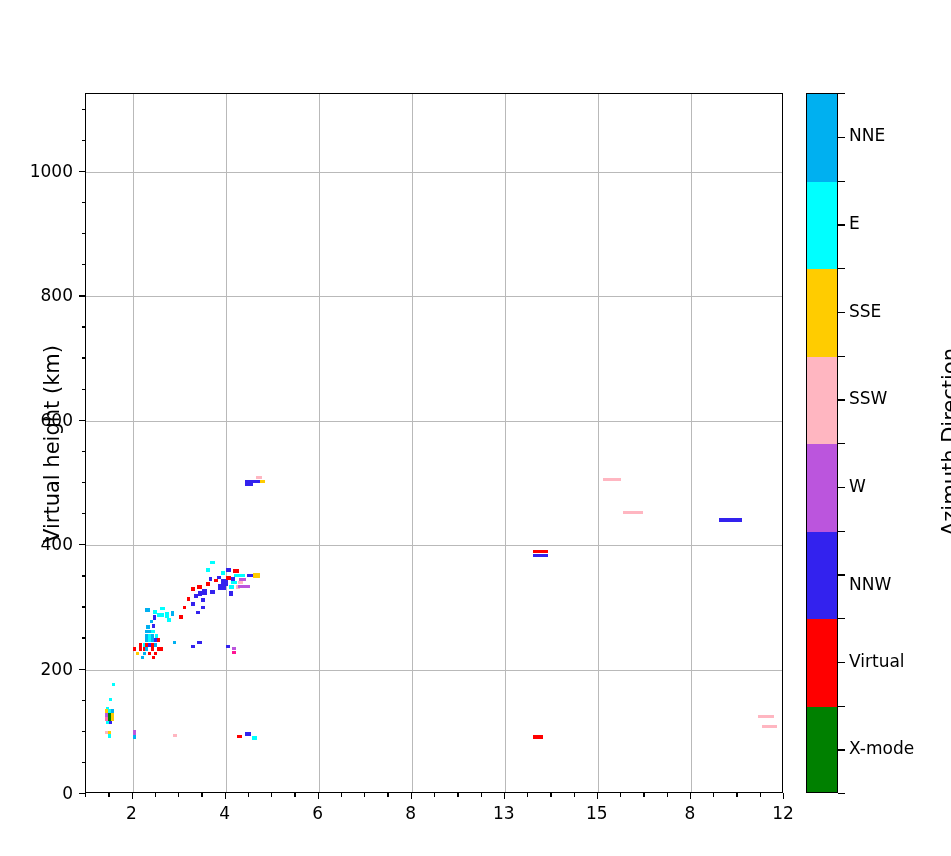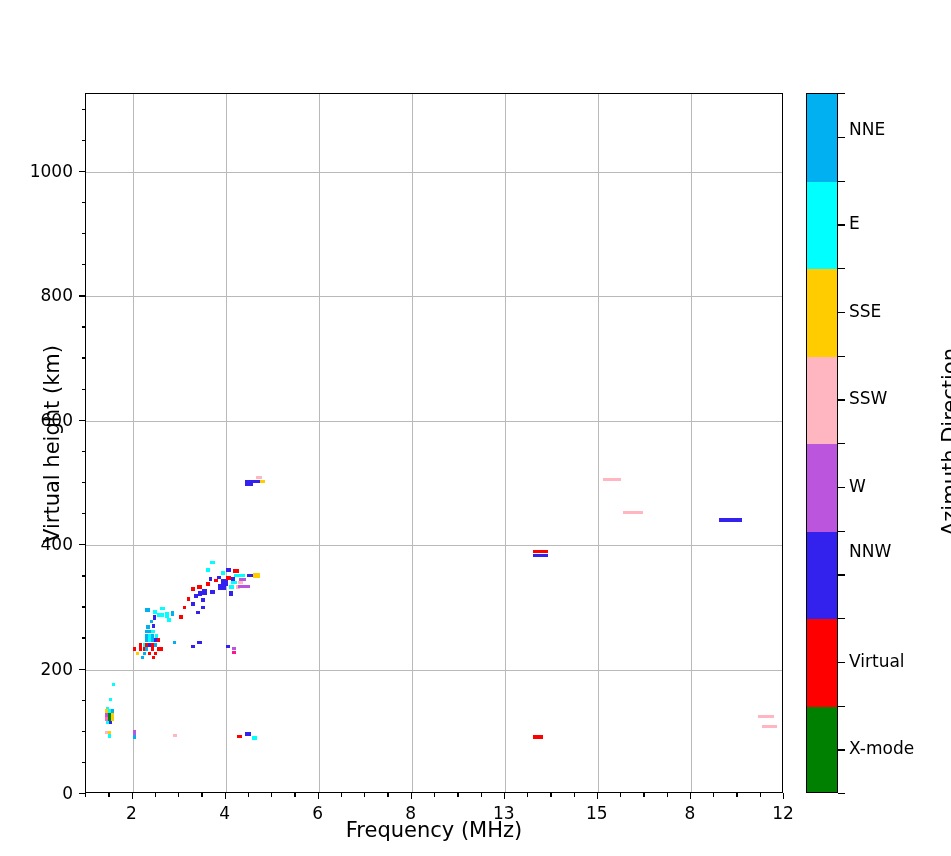--- a/index.html
+++ b/index.html
@@ -187,21 +187,20 @@
       <div class="mark" style="left: 169.847px; top: 382.356px; width: 6.51467px; height: 3.11111px; background: rgb(255, 182, 193);"></div>
       <div class="mark" style="left: 174.267px; top: 386.089px; width: 5.11867px; height: 3.11111px; background: rgb(255, 204, 0);"></div>
       <div class="mark" style="left: 446.72px; top: 455.778px; width: 14.8907px; height: 3.11111px; background: rgb(255, 0, 0);"></div>
       <div class="mark" style="left: 446.72px; top: 459.511px; width: 14.8907px; height: 3.11111px; background: rgb(51, 34, 238);"></div>
       <div class="mark" style="left: 516.52px; top: 384.278px; width: 18.6133px; height: 3px; background: rgb(255, 182, 193);"></div>
       <div class="mark" style="left: 536.995px; top: 417.256px; width: 19.544px; height: 3px; background: rgb(255, 182, 193);"></div>
       <div class="mark" style="left: 633.319px; top: 424.356px; width: 22.336px; height: 3.73333px; background: rgb(51, 34, 238);"></div>
     </div>
 
   <div class="yaxis-title">Virtual height (km)</div>
-  <div class="xaxis-title">Frequency (MHz)</div>
 
   <div id="colorbar">
       <div class="cb-seg" style="top: 0px; height: 87.5px; background: rgb(0, 176, 240);"></div>
       <div class="cb-seg" style="top: 87.5px; height: 87.5px; background: rgb(0, 255, 255);"></div>
       <div class="cb-seg" style="top: 175px; height: 87.5px; background: rgb(255, 204, 0);"></div>
       <div class="cb-seg" style="top: 262.5px; height: 87.5px; background: rgb(255, 182, 193);"></div>
       <div class="cb-seg" style="top: 350px; height: 87.5px; background: rgb(187, 85, 221);"></div>
       <div class="cb-seg" style="top: 437.5px; height: 87.5px; background: rgb(51, 34, 238);"></div>
       <div class="cb-seg" style="top: 525px; height: 87.5px; background: rgb(255, 0, 0);"></div>
       <div class="cb-seg" style="top: 612.5px; height: 87.5px; background: rgb(0, 128, 0);"></div>
@@ -272,31 +271,31 @@
       <div class="xtick-minor" style="position: absolute; left: 550.333px; top: 793px;"></div>
       <div class="xtick-minor" style="position: absolute; left: 573.6px; top: 793px;"></div>
       <div class="xtick-minor" style="position: absolute; left: 620.133px; top: 793px;"></div>
       <div class="xtick-minor" style="position: absolute; left: 643.4px; top: 793px;"></div>
       <div class="xtick-minor" style="position: absolute; left: 666.667px; top: 793px;"></div>
       <div class="xtick-minor" style="position: absolute; left: 713.2px; top: 793px;"></div>
       <div class="xtick-minor" style="position: absolute; left: 736.467px; top: 793px;"></div>
       <div class="xtick-minor" style="position: absolute; left: 759.733px; top: 793px;"></div>
     </div>
 <div class="cb-tick" style="top: 136.75px;"></div>
-    <div class="cb-label" style="top: 119px;">NNE</div>
+    <div class="cb-label" style="top: 125px;">NNE</div>
     <div class="cb-tick" style="top: 224.25px;"></div>
     <div class="cb-label" style="top: 213.25px;">E</div>
     <div class="cb-tick" style="top: 311.75px;"></div>
     <div class="cb-label" style="top: 300.75px;">SSE</div>
     <div class="cb-tick" style="top: 399.25px;"></div>
     <div class="cb-label" style="top: 388.25px;">SSW</div>
     <div class="cb-tick" style="top: 486.75px;"></div>
     <div class="cb-label" style="top: 475.75px;">W</div>
     <div class="cb-tick" style="top: 574.25px;"></div>
-    <div class="cb-label" style="top: 541px;">NNW</div>
+    <div class="cb-label" style="top: 574px;">NNW</div>
     <div class="cb-tick" style="top: 661.75px;"></div>
     <div class="cb-label" style="top: 650.75px;">Virtual</div>
     <div class="cb-tick" style="top: 749.25px;"></div>
     <div class="cb-label" style="top: 738.25px;">X-mode</div>
     <div class="cb-tick" style="top: 93px;"></div>
     <div class="cb-tick" style="top: 180.5px;"></div>
     <div class="cb-tick" style="top: 268px;"></div>
     <div class="cb-tick" style="top: 355.5px;"></div>
     <div class="cb-tick" style="top: 443px;"></div>
     <div class="cb-tick" style="top: 530.5px;"></div>

